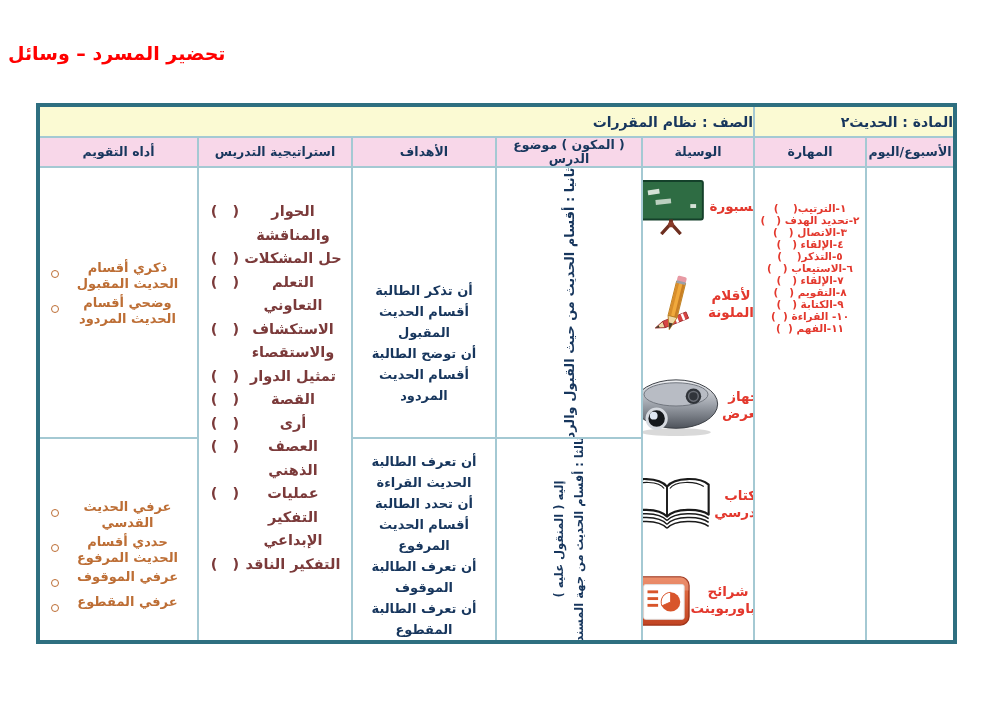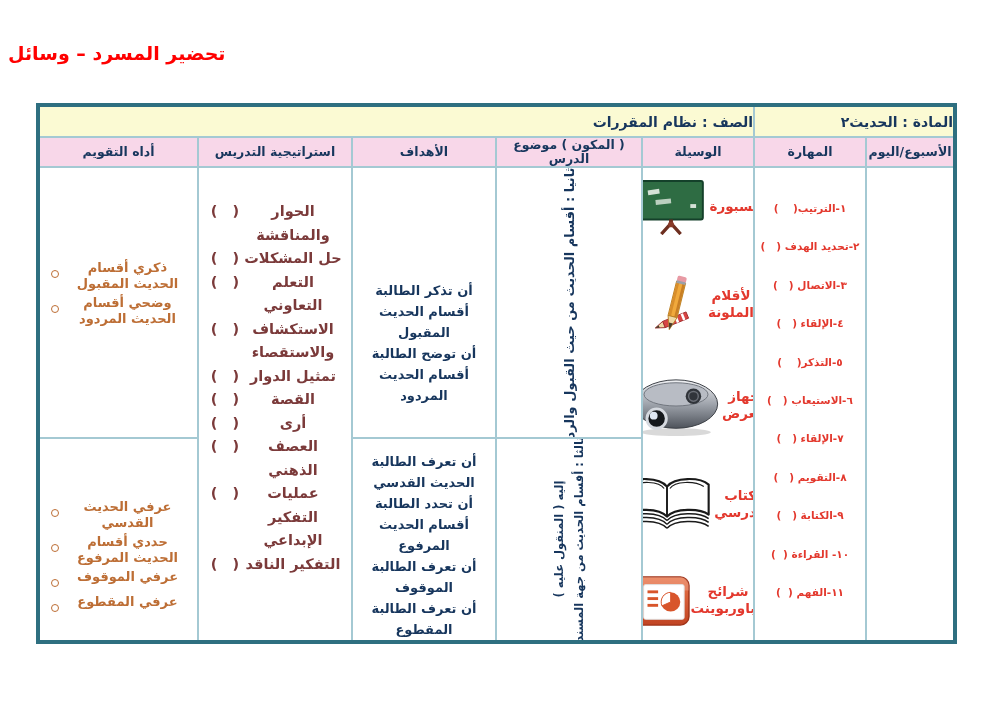--- a/index.html
+++ b/index.html
@@ -28,21 +28,21 @@
     color:var(--header-navy);font-weight:bold;font-size:14px;
   }
   tr.r-pink td{
     background:var(--pink-bg);height:30px;text-align:center;vertical-align:middle;
     color:var(--header-navy);font-weight:bold;font-size:12.5px;line-height:14px;
   }
   tr.r-body1 td{height:269px;}
   tr.r-body2 td{height:199px;}
   .fullcol{height:472px;}
   
-  .skills-cell{display:flex;flex-direction:column;justify-content:space-between;height:472px;padding:34px 2px 42px;}
+  .skills-cell{display:flex;flex-direction:column;height:472px;padding:34px 2px 42px;}
   .skill{color:var(--skill-red);font-weight:bold;font-size:10.5px;text-align:center;white-space:pre;}
   
   .means-cell{display:flex;flex-direction:column;align-items:center;justify-content:space-between;height:472px;padding:9px 0 12px;}
   .means-group{display:flex;flex-direction:row;align-items:center;}
   .means-label{color:var(--skill-red);font-weight:bold;font-size:13.5px;line-height:17px;text-align:center;max-width:92px;}
   .means-label.wrap{max-width:80px;}
   .icon-box{line-height:0;margin-top:2px;}
   
   .vwrap{position:relative;width:100%;height:100%;}
   .topic1 .vwrap{height:269px;} .topic2 .vwrap{height:199px;}
@@ -309,21 +309,21 @@
       <div class="vwrap">
         <span class="vtext">
           <div>ثالثا : أقسام الحديث من جهة المسند</div>
           <div>إليه ( المنقول عليه )</div>
         </span>
       </div>
     </td>
 
     <td>
       <div class="obj-cell obj2">
-        <div>أن تعرف الطالبة الحديث القدسي</div>
+        <div>أن تعرف الطالبة الحديث القراءة</div>
         <div>أن تحدد الطالبة أقسام الحديث المرفوع</div>
         <div>أن تعرف الطالبة الموقوف</div>
         <div>أن تعرف الطالبة المقطوع</div>
       </div>
     </td>
 
     <td>
       <div class="eval-cell eval2">
         <div class="eval-item">
           <span class="eval-text">عرفي الحديث القدسي</span>

